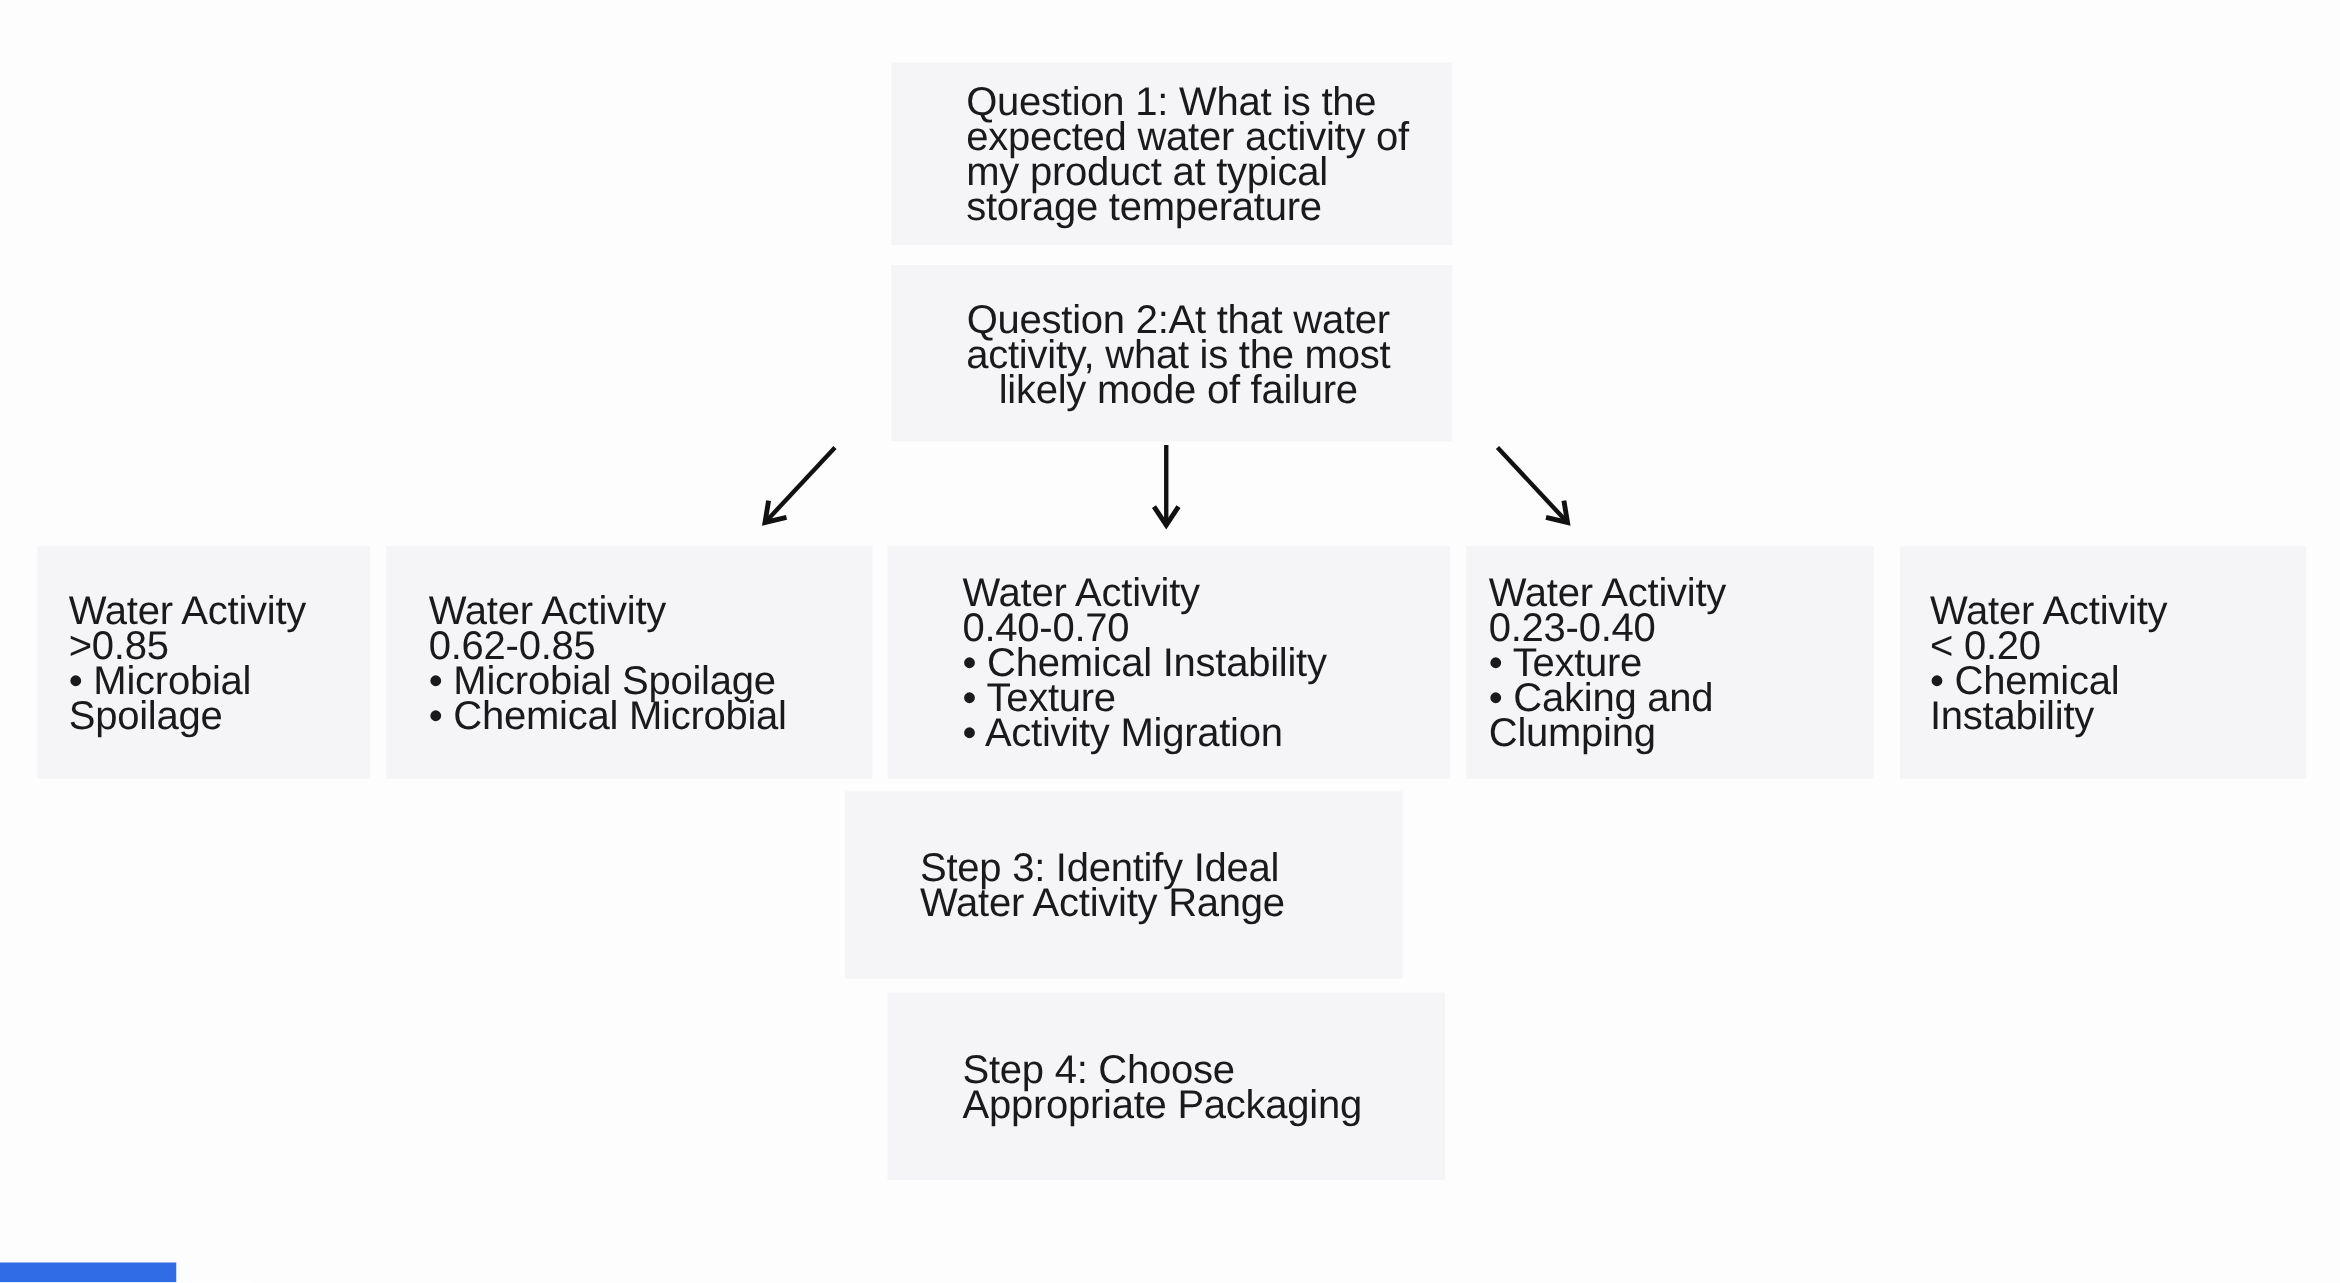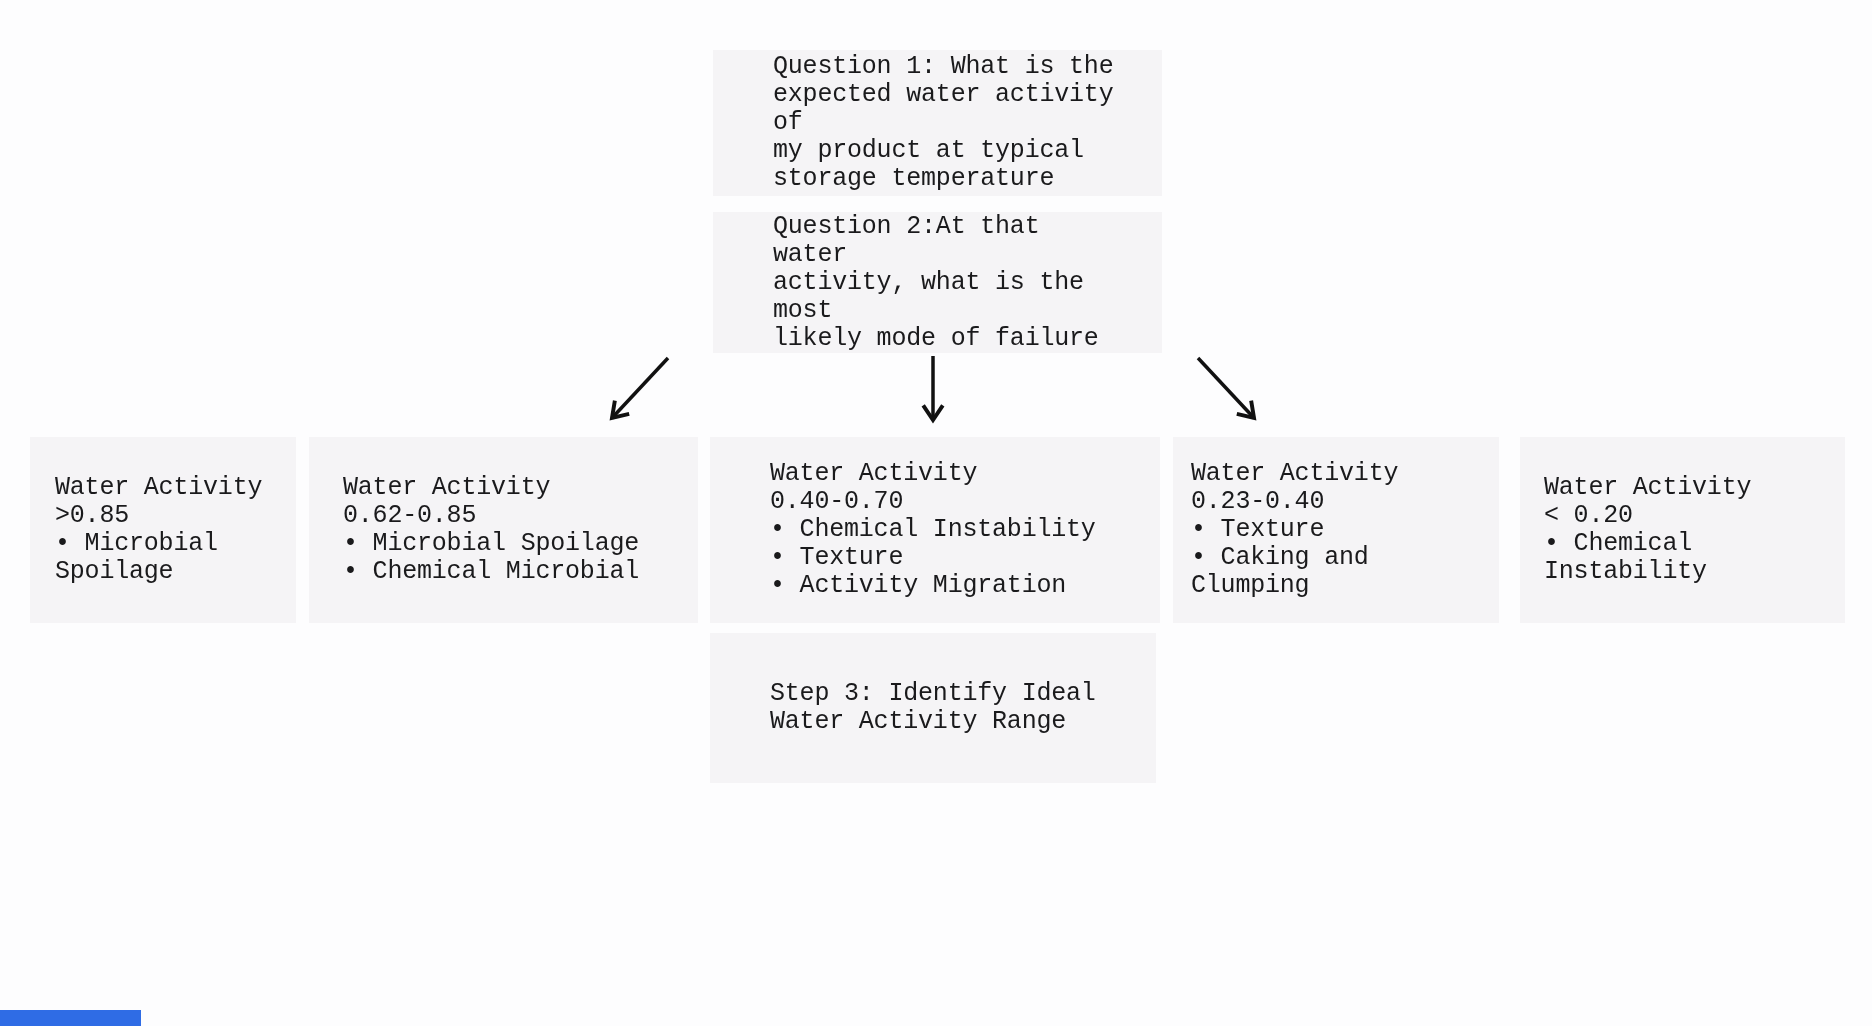--- a/index.html
+++ b/index.html
@@ -17,37 +17,36 @@
     color: var(--text, #1a1a1c);
   }
   .box {
     position: absolute;
     background: var(--box-bg, #f5f4f6);
     display: flex;
     flex-direction: column;
     justify-content: center;
     align-items: flex-start;
     box-sizing: border-box;
-    font-size: 25px;
+    font-size: 32px;
     line-height: 28px;
     letter-spacing: -0.2px;
-    font-family: Liberation Mono, monospace;
   }
   .multiline { white-space: pre-line; }
   .pad-60 { padding-left: 60px; padding-right: 34px; }
   .pad-25 { padding-left: 25px; padding-right: 16px; }
   .pad-34 { padding-left: 34px; padding-right: 16px; }
   .pad-18 { padding-left: 18px; padding-right: 14px; }
   .pad-24 { padding-left: 24px; padding-right: 14px; }
 
   
   .q1-box    { left: 713px; top: 50px;  width: 449px; height: 146px; }
-  .q2-box    { left: 713px; top: 212px; width: 449px; height: 141px; }
+  .q2-box    { left: 713px; top: 212px; width: 449px; height: 141px; text-align: center; }
   .branch-c  { left: 710px; top: 437px; width: 450px; height: 186px; }
-  .step3-box { left: 710px; top: 633px; width: 446px; height: 150px; }
+  .step3-box { left: 676px; top: 633px; width: 446px; height: 150px; }
   .step4-box { left: 710px; top: 794px; width: 446px; height: 150px; }
 
   
   .branch-a { left: 30px;   top: 437px; width: 266px; height: 186px; }
   .branch-b { left: 309px;  top: 437px; width: 389px; height: 186px; }
   .branch-d { left: 1173px; top: 437px; width: 326px; height: 186px; }
   .branch-e { left: 1520px; top: 437px; width: 325px; height: 186px; }
 
   .arrow-layer {
     position: absolute;
@@ -139,16 +138,20 @@
     <div>
         <div>• Chemical Instability</div>
       </div>
   </div>
 
   <div class="box step3-box pad-60">
     <div class="multiline">Step 3: Identify Ideal
 Water Activity Range</div>
   </div>
 
+  <div class="box step4-box pad-60">
+    <div class="multiline">Step 4: Choose
+Appropriate Packaging</div>
+  </div>
 
   <div class="progress-bar"></div>
 
 </div>
 
 </body></html>

